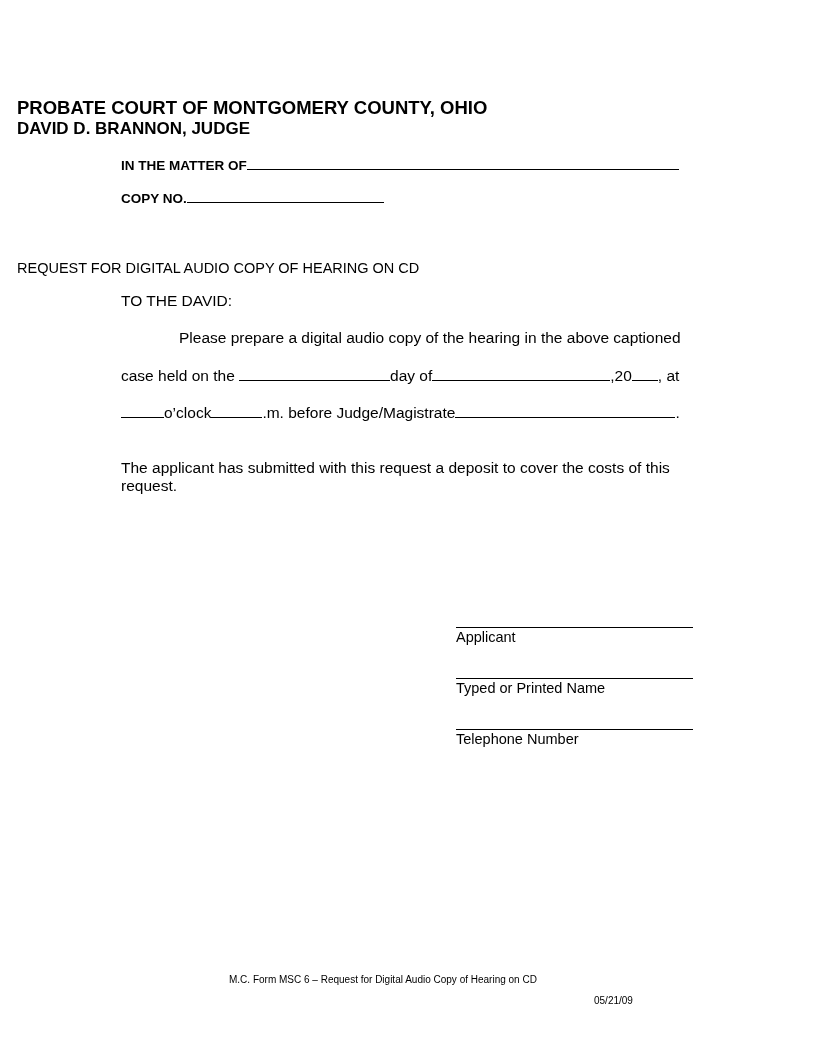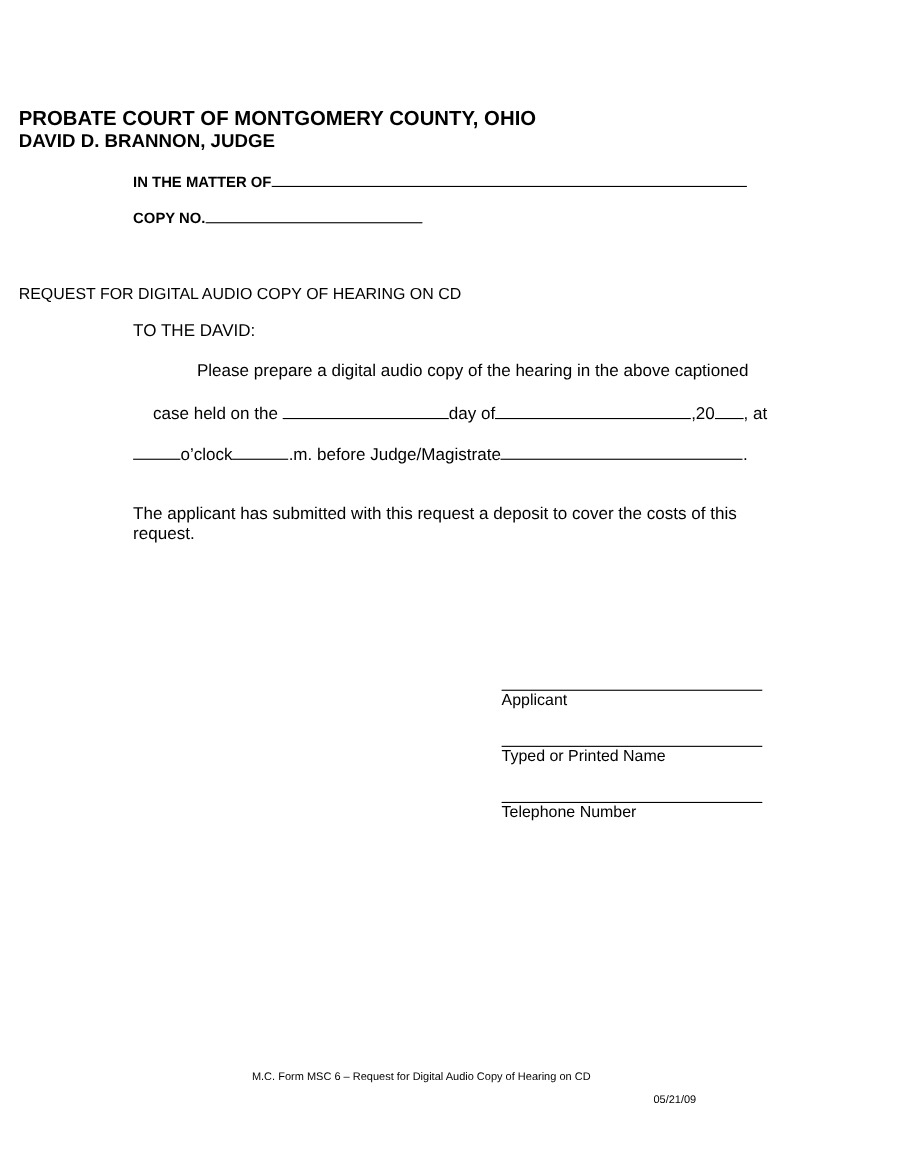--- a/index.html
+++ b/index.html
@@ -32,21 +32,21 @@
 <div class="abs caption" style="top:188px; left:121px;">
   <span>COPY NO.</span><span class="blank bold-blank" style="width:197px;"></span>
 </div>
 
 <div class="abs center request-title">REQUEST FOR DIGITAL AUDIO COPY OF HEARING ON CD</div>
 
 <div class="abs body-text" style="top:292px; left:121px;">TO THE DAVID:</div>
 
 <div class="abs body-text" style="top:329px; left:179px;">Please prepare a digital audio copy of the hearing in the above captioned</div>
 
-<div class="abs body-text" style="top:366px; left:121px;margin-left:18px;">
+<div class="abs body-text" style="top:366px; left:121px;">
   <span>case held on the </span><span class="blank" style="width:151px;"></span><span>day of</span><span class="blank" style="width:178px;"></span><span>,20</span><span class="blank" style="width:26px;"></span><span>, at</span>
 </div>
 
 <div class="abs body-text" style="top:403px; left:121px;">
   <span class="blank" style="width:43px;"></span><span>o’clock</span><span class="blank" style="width:51px;"></span><span>.m. before Judge/Magistrate</span><span class="blank" style="width:220px;"></span><span>.</span>
 </div>
 
 <div class="abs body-text" style="top:459px; left:121px;">The applicant has submitted with this request a deposit to cover the costs of this</div>
 <div class="abs body-text" style="top:477px; left:121px;">request.</div>
 

